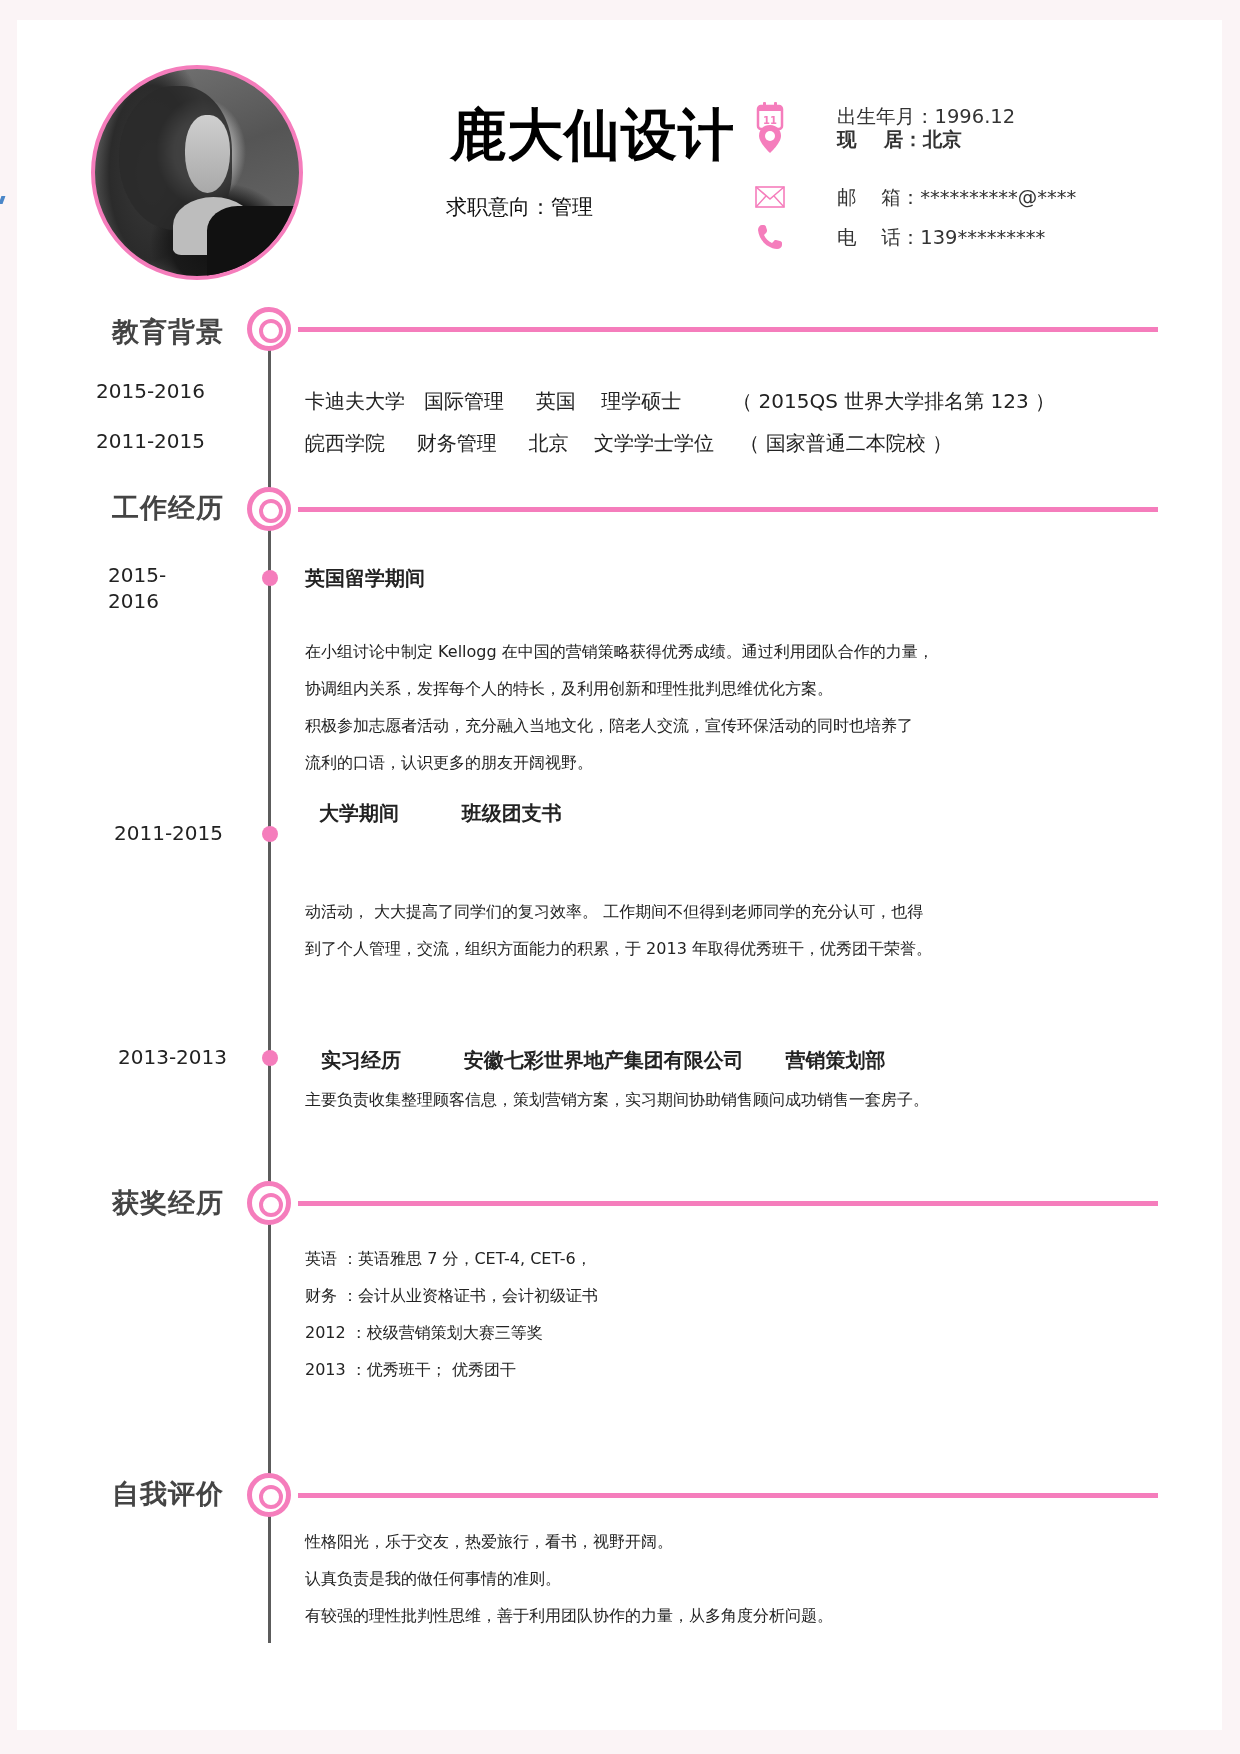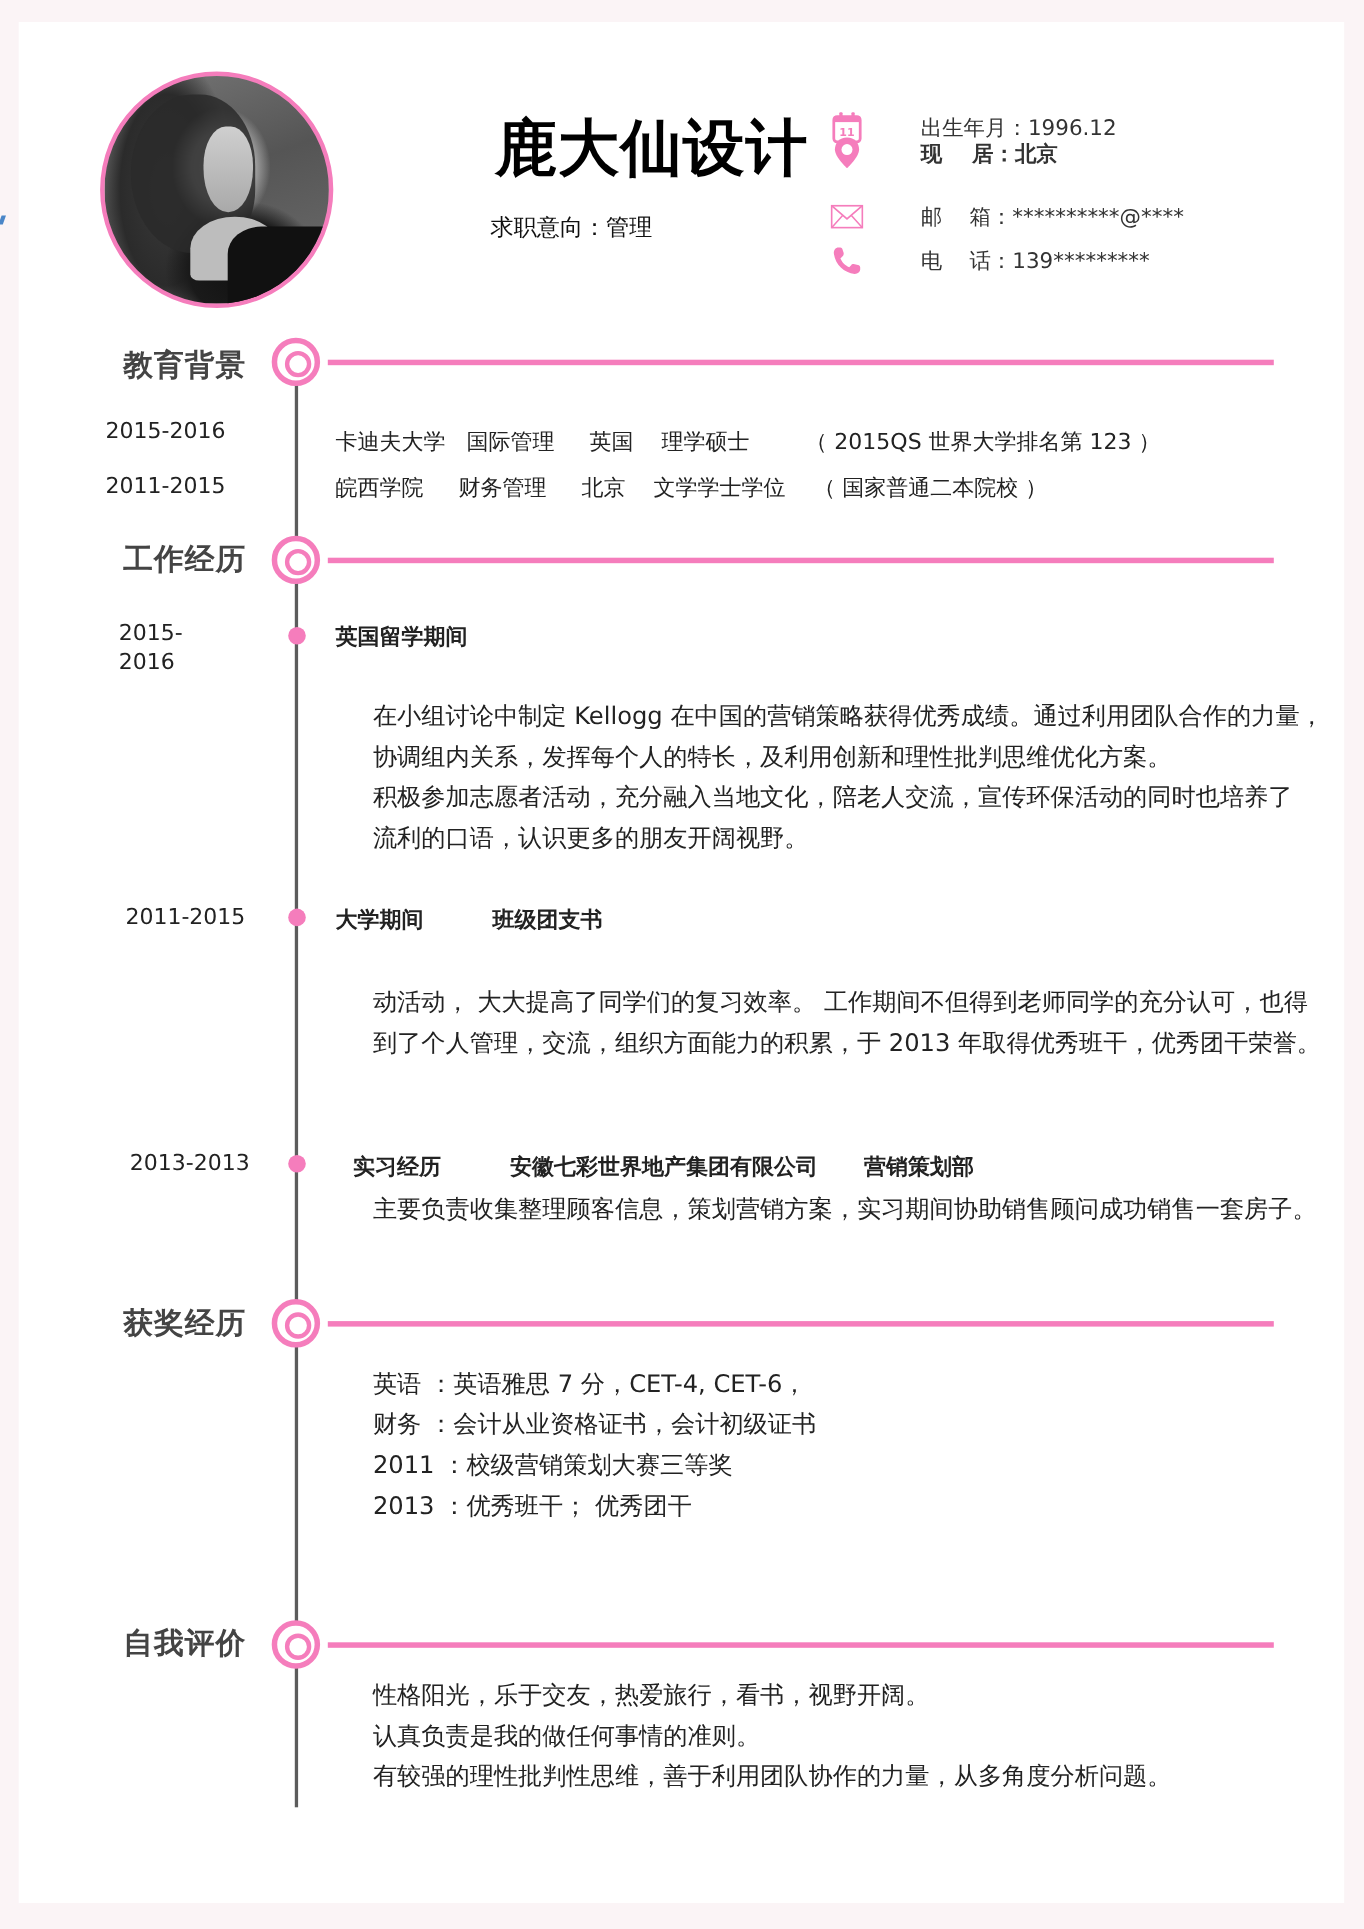--- a/index.html
+++ b/index.html
@@ -32,21 +32,21 @@
   
   .vline { position:absolute; left:268px; top:340px; width:3px; height:1303px; background:#5c5c5c; }
   .ring { position:absolute; width:44px; height:44px; border-radius:50%; box-sizing:border-box; border:5px solid #f57dbc; background:#fff; }
   .ring::after { content:""; position:absolute; left:7px; top:7px; width:16px; height:16px; border-radius:50%; border:4px solid #f57dbc; }
   .hline { position:absolute; left:298px; width:860px; height:5px; background:#f57dbc; }
   .sec-title { position:absolute; left:92px; font-size:27px; font-weight:bold; color:#444; letter-spacing:1px;margin-left:20px; }
   .dot { position:absolute; left:262px; width:16px; height:16px; border-radius:50%; background:#f57dbc; }
 
   .date { position:absolute; font-size:20px; color:#222; line-height:26px; }
   .txt { position:absolute; left:305px; font-size:20px; color:#222; white-space:pre; }
-  .para { position:absolute; left:305px; width:870px; font-size:22px; color:#222; line-height:37px;margin-left:34px; }
+  .para { position:absolute; left:305px; width:870px; font-size:16px; color:#222; line-height:37px; }
   .para div { white-space:nowrap; }
   .bold-head { position:absolute; left:305px; font-size:20px; font-weight:bold; color:#222; white-space:pre; }
 </style>
 </head>
 <body>
 
 <div class="edge-mark"></div>
 
 <div class="page"></div>
 
@@ -122,40 +122,40 @@
 <div class="bold-head" style="top:565px;">英国留学期间</div>
 <div class="para" style="top:633px;">
   <div>在小组讨论中制定 Kellogg 在中国的营销策略获得优秀成绩。通过利用团队合作的力量，</div>
   <div>协调组内关系，发挥每个人的特长，及利用创新和理性批判思维优化方案。</div>
   <div>积极参加志愿者活动，充分融入当地文化，陪老人交流，宣传环保活动的同时也培养了</div>
   <div>流利的口语，认识更多的朋友开阔视野。</div>
 </div>
 
 <div class="date" style="left:114px; top:820px;">2011-2015</div>
 <div class="dot" style="top:826px;"></div>
-<div class="bold-head" style="top:823px;">大学期间         班级团支书</div>
+<div class="bold-head" style="top:800px;margin-left:14px;">大学期间         班级团支书</div>
 <div class="para" style="top:893px;">
   <div>动活动， 大大提高了同学们的复习效率。 工作期间不但得到老师同学的充分认可，也得</div>
   <div>到了个人管理，交流，组织方面能力的积累，于 2013 年取得优秀班干，优秀团干荣誉。</div>
 </div>
 
 <div class="date" style="left:118px; top:1044px;">2013-2013</div>
 <div class="dot" style="top:1050px;"></div>
 <div class="bold-head" style="top:1047px;margin-left:16px;">实习经历         安徽七彩世界地产集团有限公司      营销策划部</div>
 <div class="para" style="top:1081px;">
   <div>主要负责收集整理顾客信息，策划营销方案，实习期间协助销售顾问成功销售一套房子。</div>
 </div>
 
 <div class="sec-title" style="top:1185px;">获奖经历</div>
 <div class="ring" style="left:247px; top:1181px;"></div>
 <div class="hline" style="top:1201px;"></div>
 <div class="para" style="top:1240px;">
   <div>英语   ：英语雅思 7 分，CET-4, CET-6，</div>
   <div>财务   ：会计从业资格证书，会计初级证书</div>
-  <div>2011  ：校级营销策划大赛三等奖</div>
+  <div>2012  ：校级营销策划大赛三等奖</div>
   <div>2013  ：优秀班干；  优秀团干</div>
 </div>
 
 <div class="sec-title" style="top:1476px;">自我评价</div>
 <div class="ring" style="left:247px; top:1473px;"></div>
 <div class="hline" style="top:1493px;"></div>
 <div class="para" style="top:1523px;">
   <div>性格阳光，乐于交友，热爱旅行，看书，视野开阔。</div>
   <div>认真负责是我的做任何事情的准则。</div>
   <div>有较强的理性批判性思维，善于利用团队协作的力量，从多角度分析问题。</div>

